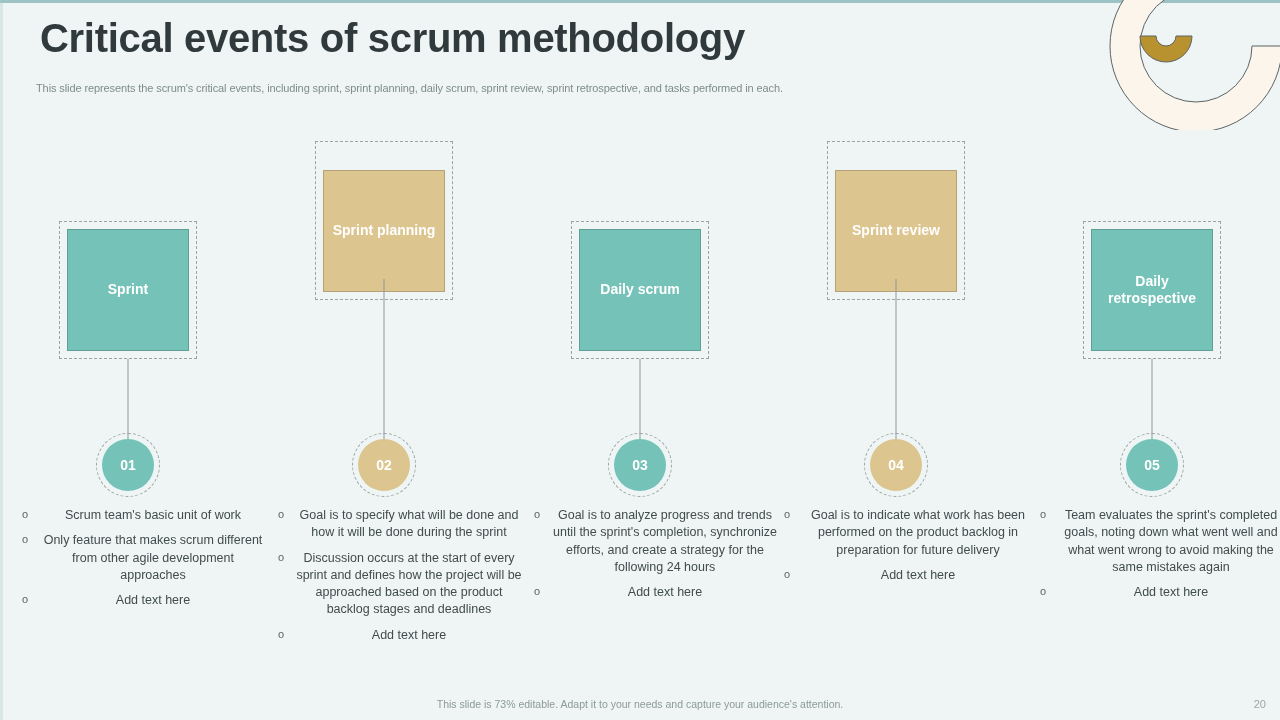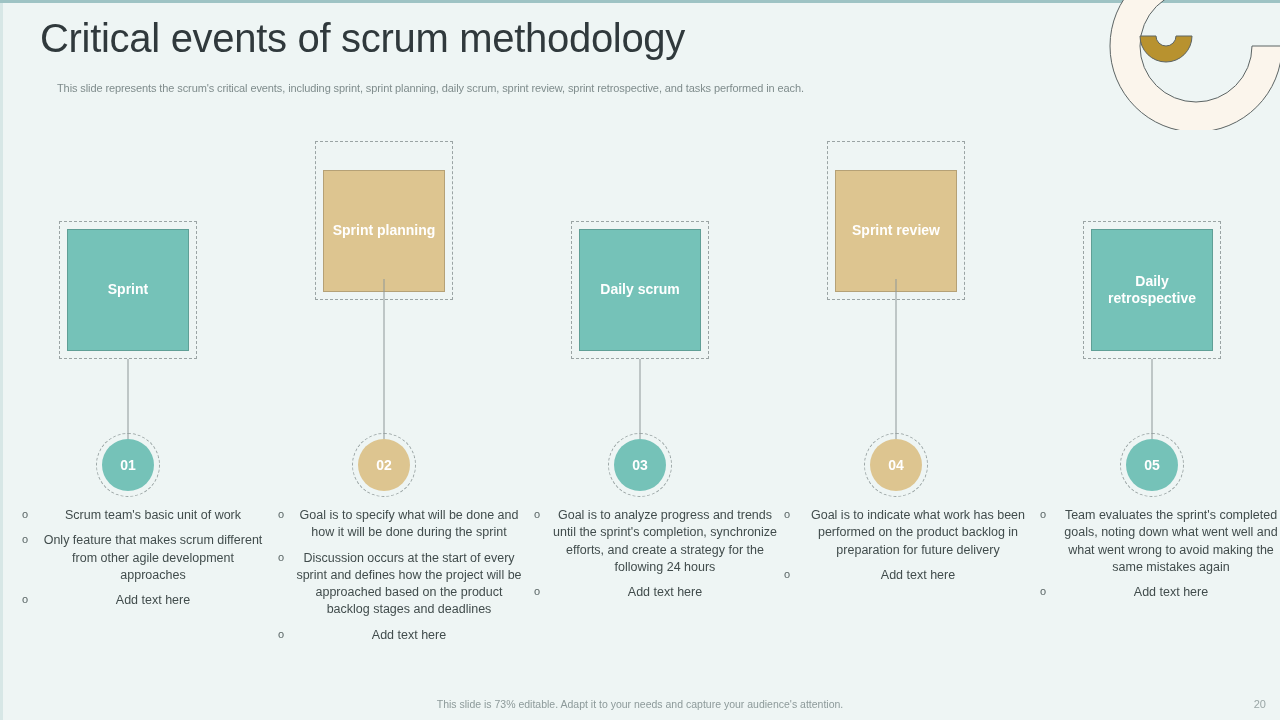--- a/index.html
+++ b/index.html
@@ -20,26 +20,26 @@
     position:absolute; left:0; top:3px; width:3px; height:717px;
     background:#d7e7e6;
   }
 
   
   .deco { position:absolute; right:0; top:0; width:180px; height:130px; pointer-events:none; }
 
   
   .title {
     position:absolute; left:40px; top:16px;
-    font-size:40px; font-weight:400; color:#30393c;
+    font-size:40px; font-weight:700; color:#30393c;
     letter-spacing:-0.3px; white-space:nowrap;
   }
   .subtitle {
     position:absolute; left:36px; top:82px;
-    font-size:11px; color:#7f8c8c; letter-spacing:-0.1px; white-space:nowrap;margin-left:21px;
+    font-size:11px; color:#7f8c8c; letter-spacing:-0.1px; white-space:nowrap;
   }
 
   
   .col { position:absolute; top:0; width:256px; height:690px; }
   .col.c1 { left:0px; }
   .col.c2 { left:256px; }
   .col.c3 { left:512px; }
   .col.c4 { left:768px; }
   .col.c5 { left:1024px; }
 

